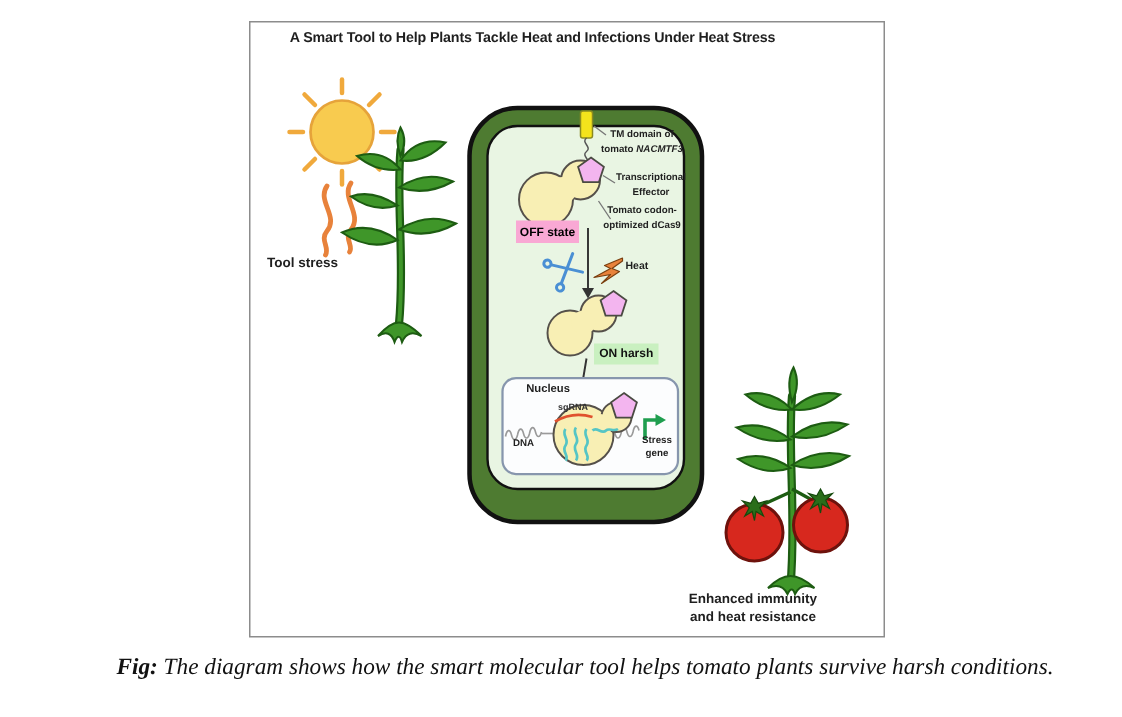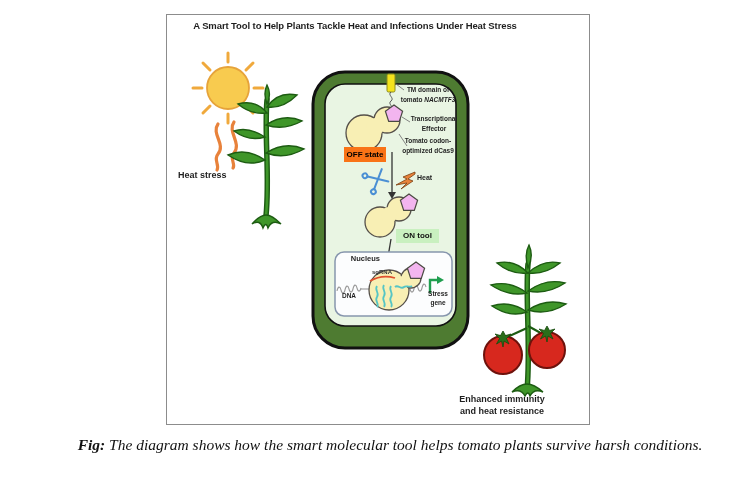--- a/index.html
+++ b/index.html
@@ -10,21 +10,21 @@
   svg.art{position:absolute;left:0;top:0;}
   .lbl{position:absolute;font-family:"Liberation Sans",sans-serif;font-weight:bold;
        color:#1f1f1f;text-align:center;line-height:1.2;}
   .title{left:168px;top:20px;width:374px;font-size:9.5px;letter-spacing:-0.1px;white-space:nowrap;}
   .heat-stress{left:178px;top:170px;width:54px;font-size:9px;text-align:left;}
   .tm-label{left:400px;top:85px;width:56px;font-size:6.5px;line-height:10px;}
   .te-label{left:408px;top:114px;width:52px;font-size:6.5px;line-height:10px;}
   .dcas9-label{left:398px;top:136px;width:60px;font-size:6.5px;line-height:10px;}
   .it{font-style:italic;}
   .off-state{left:344px;top:147px;width:42px;height:15px;line-height:15px;
-             font-size:8px;background:#f97316;color:#000;}
+             font-size:8px;background:#f9a8d4;color:#000;}
   .heat-lbl{left:417px;top:174px;width:26px;font-size:7px;text-align:left;}
   .on-state{left:396px;top:229px;width:43px;height:14px;line-height:14px;
             font-size:8px;background:#c9f0c0;color:#111;}
   .nucleus-title{left:340px;top:254px;width:40px;font-size:7.5px;text-align:right;}
   .sgrna-lbl{left:368px;top:269px;width:28px;font-size:6px;font-weight:bold;color:#333;}
   .dna-lbl{left:337px;top:292px;width:24px;font-size:6.5px;}
   .stress-gene{left:423px;top:290px;width:30px;font-size:6.5px;line-height:8.5px;}
   .plasma{left:313px;top:332px;width:155px;font-size:8px;color:#f2f7ee;}
   .result{left:444px;top:393px;width:116px;font-size:9px;line-height:12px;}
   .caption{left:0;top:436px;width:748px;font-family:"Liberation Serif",serif;
@@ -183,42 +183,42 @@
       <circle cx="547" cy="350" r="18"></circle>
     </g>
     <g fill="#2a6e1a">
       <use href="#sepal" transform="translate(503,338)"></use>
       <use href="#sepal" transform="translate(547,333)"></use>
     </g>
   </svg>
 
   <div class="lbl title">A Smart Tool to Help Plants Tackle Heat and Infections Under Heat Stress</div>
 
-  <div class="lbl heat-stress">Heat stress</div>
+  <div class="lbl heat-stress">Tool stress</div>
 
   <div class="lbl tm-label">
     <span>TM domain of</span><br>
     <span>tomato </span><span class="it">NACMTF3</span>
   </div>
 
   <div class="lbl te-label">
     <span>Transcriptional</span><br>
     <span>Effector</span>
   </div>
 
   <div class="lbl dcas9-label">
     <span>Tomato codon-</span><br>
     <span>optimized dCas9</span>
   </div>
 
   <div class="lbl off-state">OFF state</div>
 
   <div class="lbl heat-lbl">Heat</div>
 
-  <div class="lbl on-state">ON tool</div>
+  <div class="lbl on-state">ON harsh</div>
 
   <div class="lbl nucleus-title">Nucleus</div>
 
   <div class="lbl sgrna-lbl">sgRNA</div>
 
   <div class="lbl dna-lbl">DNA</div>
 
   <div class="lbl stress-gene">
     <span>Stress</span><br>
     <span>gene</span>

